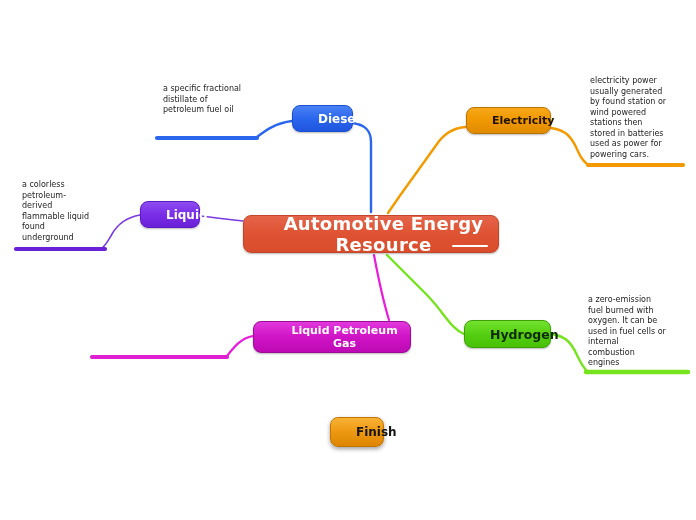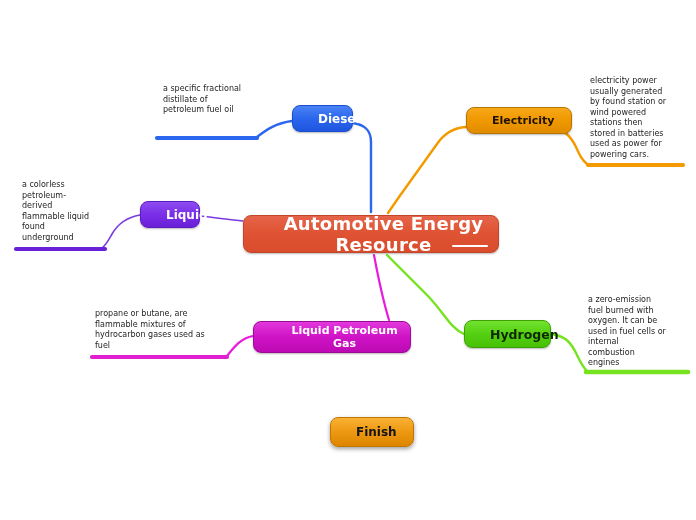--- a/index.html
+++ b/index.html
@@ -20,41 +20,41 @@
     border:1px solid #c2472a; color:#ffffff; font-size:18px; letter-spacing:.3px;
   }
   .caret-line { position:absolute; left:452px; top:245px; width:36px; height:2px;
     background:#ffffff; border-radius:1px; }
   .node-diesel {
     left:292px; top:105px; width:61px; height:27px;
     background:linear-gradient(180deg,#4a82f4 0%,#2b66ee 50%,#1f55de 100%);
     border:1px solid #1b4fd0; color:#ffffff; font-size:12px;
   }
   .node-electricity {
-    left:466px; top:107px; width:106px; height:27px;
+    left:466px; top:107px; width:85px; height:27px;
     background:linear-gradient(180deg,#f7a819 0%,#ef9800 50%,#e18c00 100%);
     border:1px solid #b87400; color:#1f1200; font-size:11px;
   }
   .node-petrol {
     left:140px; top:201px; width:60px; height:27px;
     background:linear-gradient(180deg,#8d4df0 0%,#7a2ee8 50%,#6a20d6 100%);
     border:1px solid #5c1bc4; color:#ffffff; font-size:12px;
   }
   .node-lpg {
     left:253px; top:321px; width:158px; height:32px;
     background:linear-gradient(180deg,#e238dc 0%,#cf13c6 50%,#bd0ab4 100%);
     border:1px solid #9c0b96; color:#ffffff; font-size:11px;
   }
   .node-hydrogen {
     left:464px; top:320px; width:87px; height:28px;
     background:linear-gradient(180deg,#72e22e 0%,#55cf12 50%,#46c106 100%);
     border:1px solid #3fa006; color:#0e2800; font-size:12.5px;
   }
   .finish-btn {
-    left:330px; top:417px; width:84px; height:30px;
+    left:330px; top:417px; width:54px; height:30px;
     background:linear-gradient(180deg,#f8b236 0%,#ef9a14 45%,#dd8500 100%);
     border:1px solid #c07600; color:#141414; font-size:12px;
     box-shadow:0 2px 4px rgba(0,0,0,.38); cursor:pointer;
   }
   .note {
     position:absolute; font-size:8px; line-height:10.5px; color:#1d1d1d;
     white-space:pre-line; text-align:left;
   }
   .note-diesel      { left:163px; top:84px; width:110px; }
   .note-electricity { left:590px; top:76px;  width:104px; }
@@ -121,24 +121,20 @@
 stations then
 stored in batteries
 used as power for
 powering cars.</div>
   <div class="note note-petrol">a colorless
 petroleum-
 derived
 flammable liquid
 found
 underground</div>
-  <div class="note note-lpg">propane or butane, are
-flammable mixtures of
-hydrocarbon gases used as
-fuel</div>
   <div class="note note-hydrogen">a zero-emission
 fuel burned with
 oxygen. It can be
 used in fuel cells or
 internal
 combustion
 engines</div>
 
   <div class="node finish-btn">
     <span>Finish</span>

